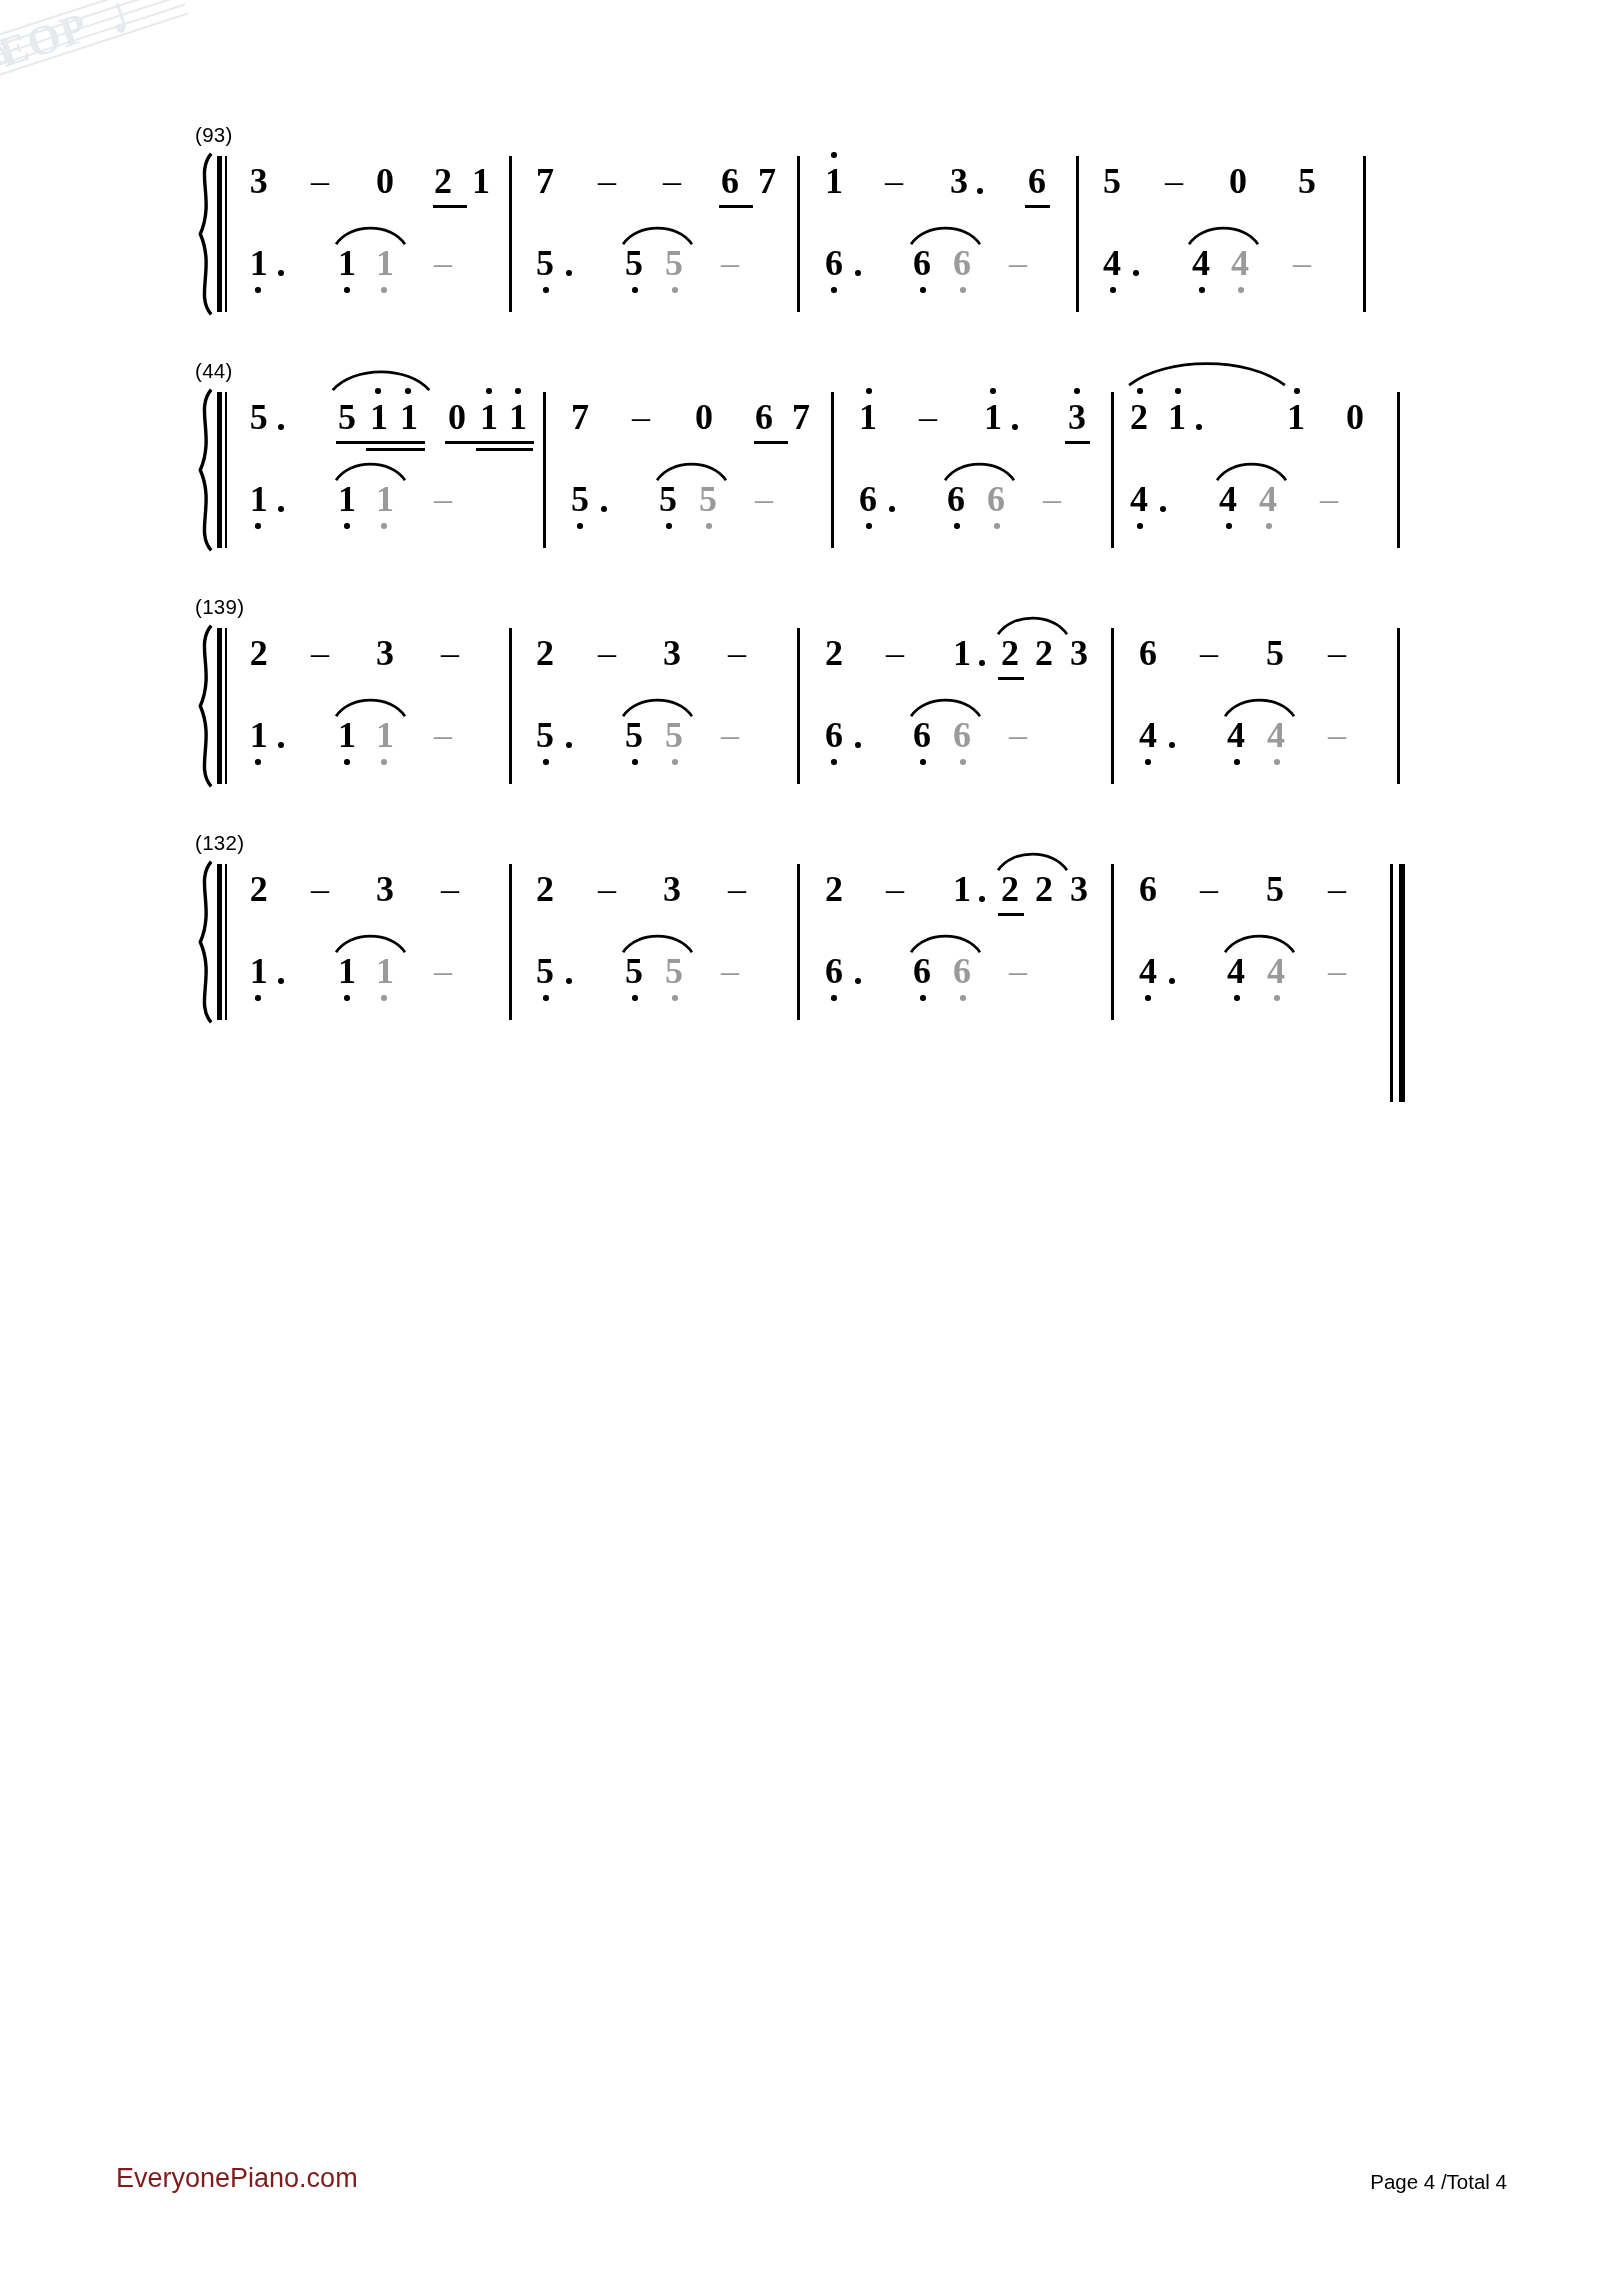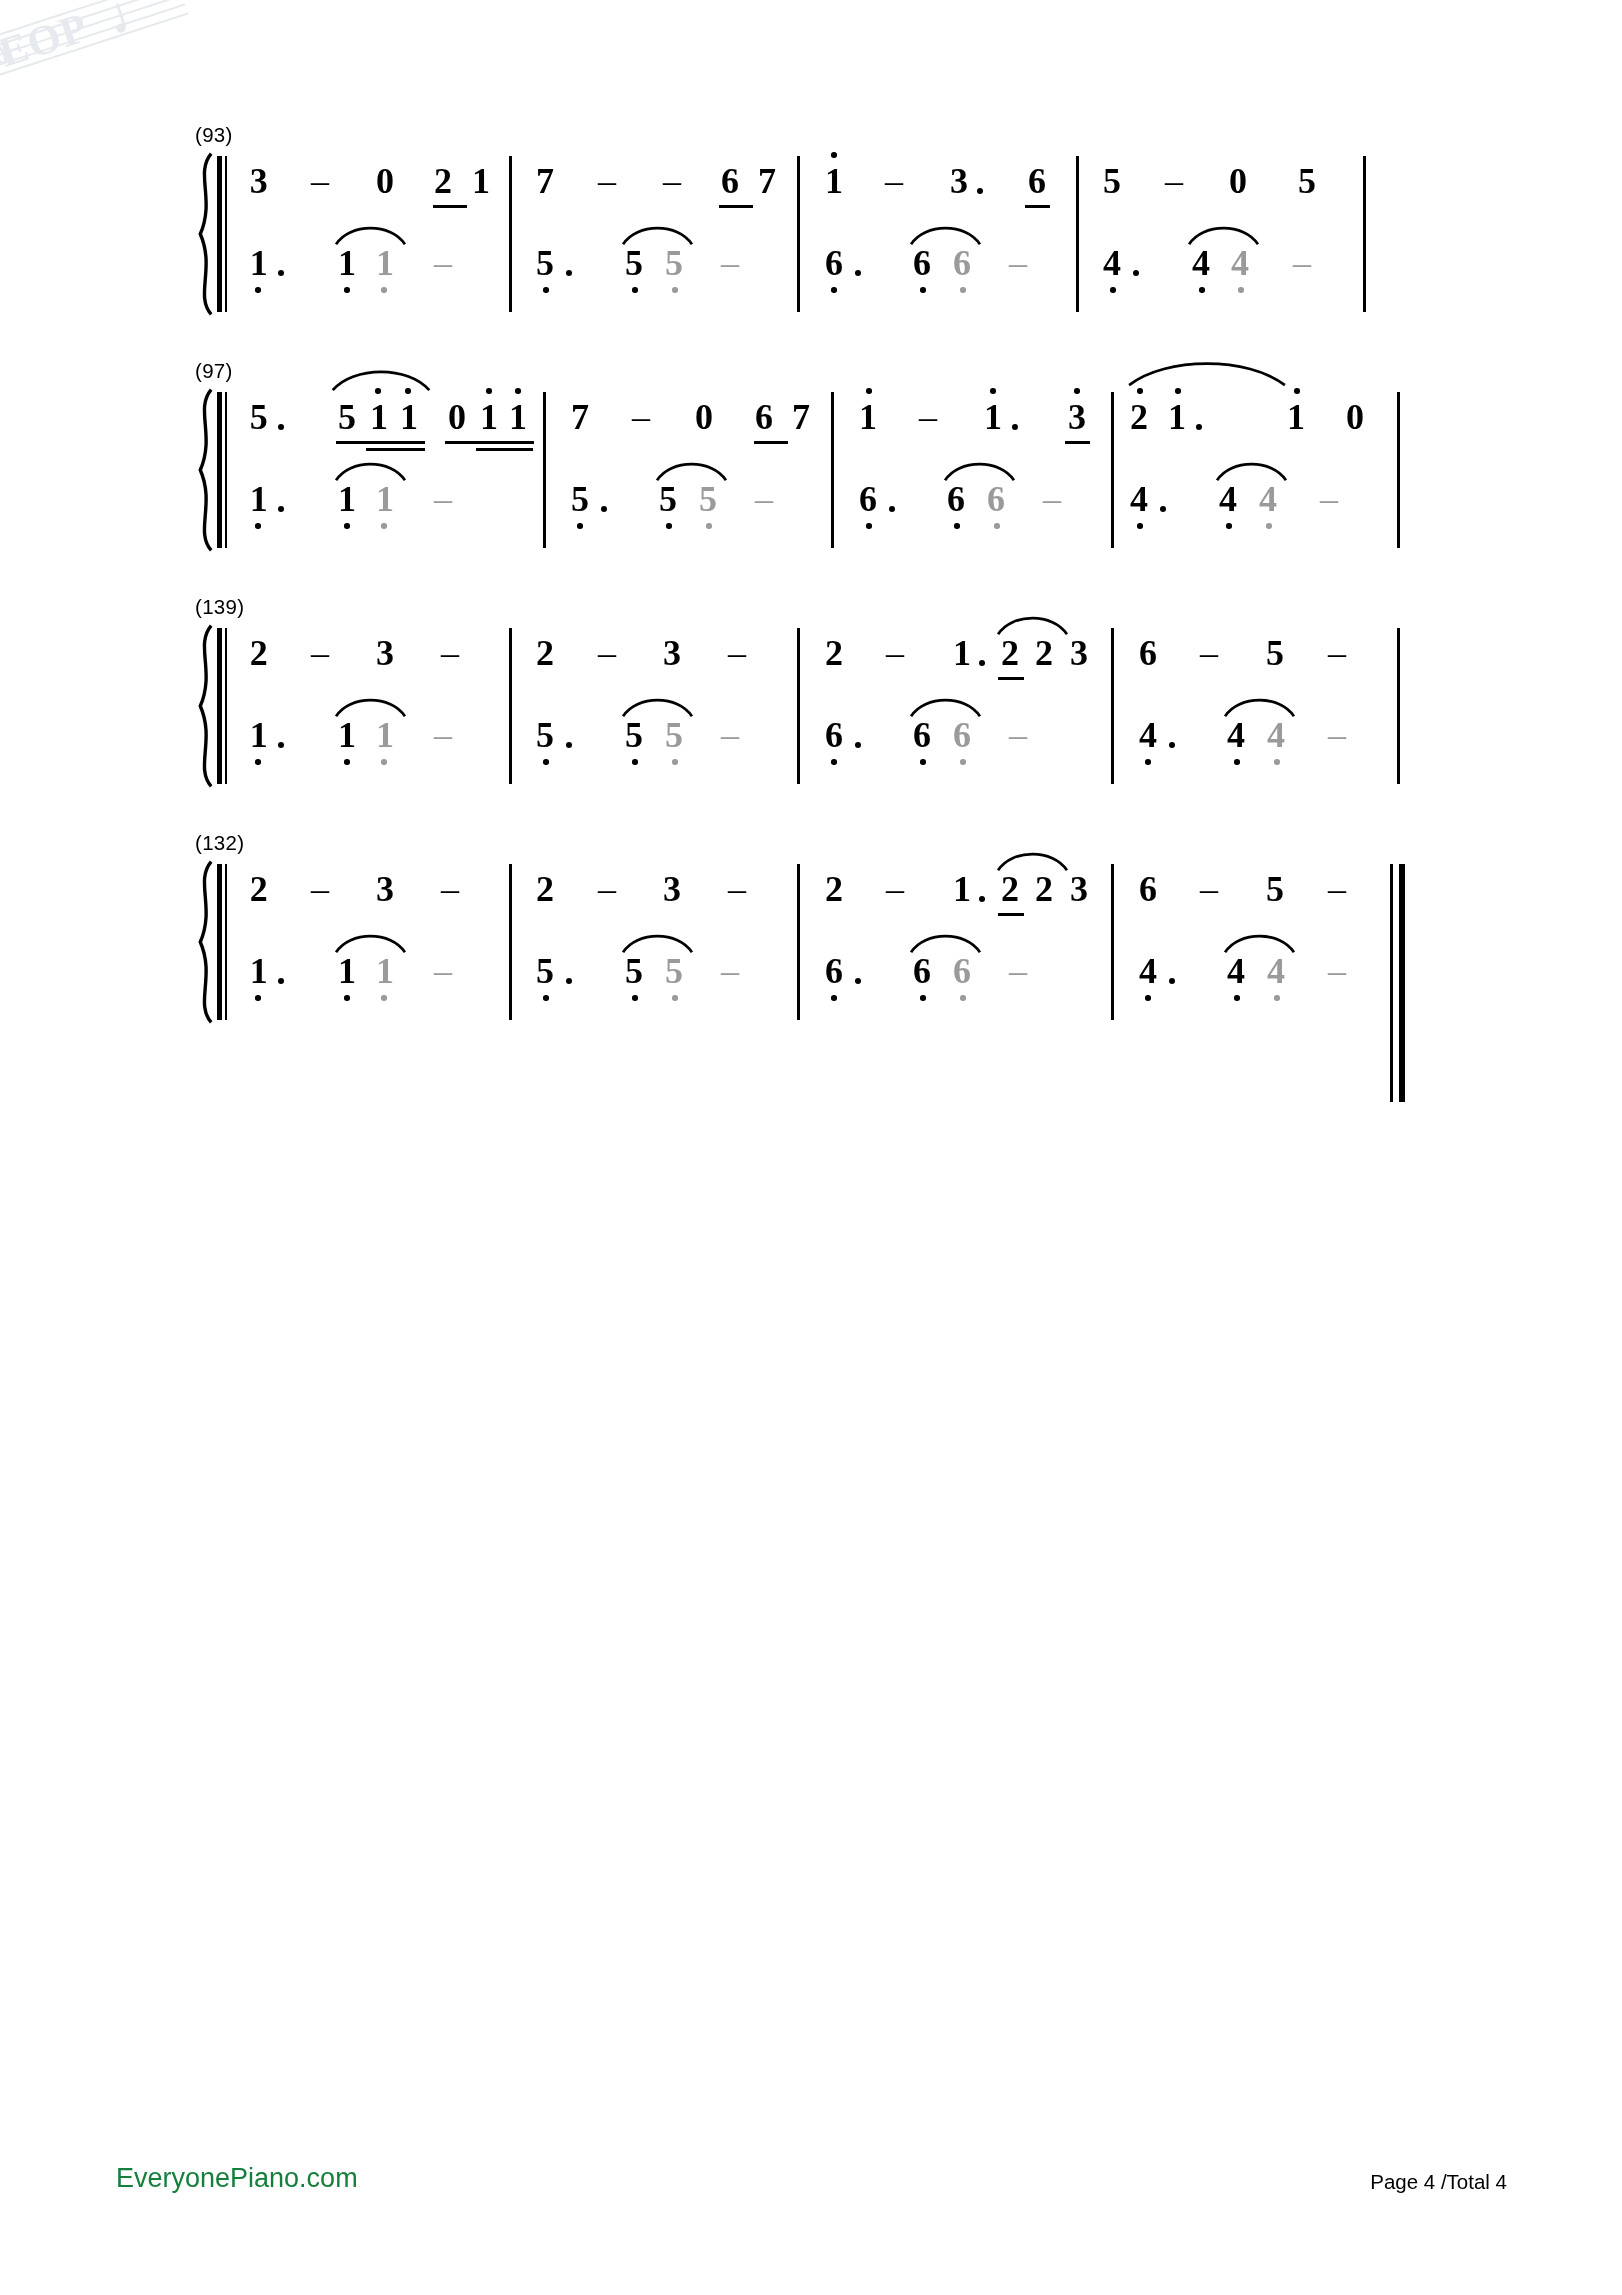--- a/index.html
+++ b/index.html
@@ -157,21 +157,21 @@
   .slur {
     position: absolute;
   }
 
   
   .footer-left {
     position: absolute;
     left: 116px;
     top: 2163px;
     font-size: 27px;
-    color: #15803d;
+    color: #7f1d1d;
   }
   .footer-right {
     position: absolute;
     right: 116px;
     top: 2170px;
     font-size: 20.5px;
     color: #000;
     margin-left: 32px;
   }
 </style>
@@ -299,21 +299,21 @@
       <div class="slur" style="left:950px; top:-24.6px;">
         <svg width="75" height="27" viewBox="0 0 110 40" xmlns="http://www.w3.org/2000/svg">
             <path d="M4 36 C 24 4, 86 4, 106 36" fill="none" stroke="#000" stroke-width="4"></path>
           </svg>
       </div>
       <span class="dash grey" style="left:1057px; top:0;">–</span>
     </div>
   </div>
 
   <div class="system">
-    <div class="measure-label">(97)</div>
+    <div class="measure-label">(44)</div>
 
     <div class="brace">
       <svg width="30" height="164" viewBox="0 0 44 240" xmlns="http://www.w3.org/2000/svg">
         <path d="M34 2 C 10 30, 40 70, 18 120 C 40 170, 10 210, 34 238" fill="none" stroke="#000" stroke-width="5"></path>
       </svg>
     </div>
     <div class="startbar"></div>
     <div class="startbar2"></div>
 
     <div class="row upper">

